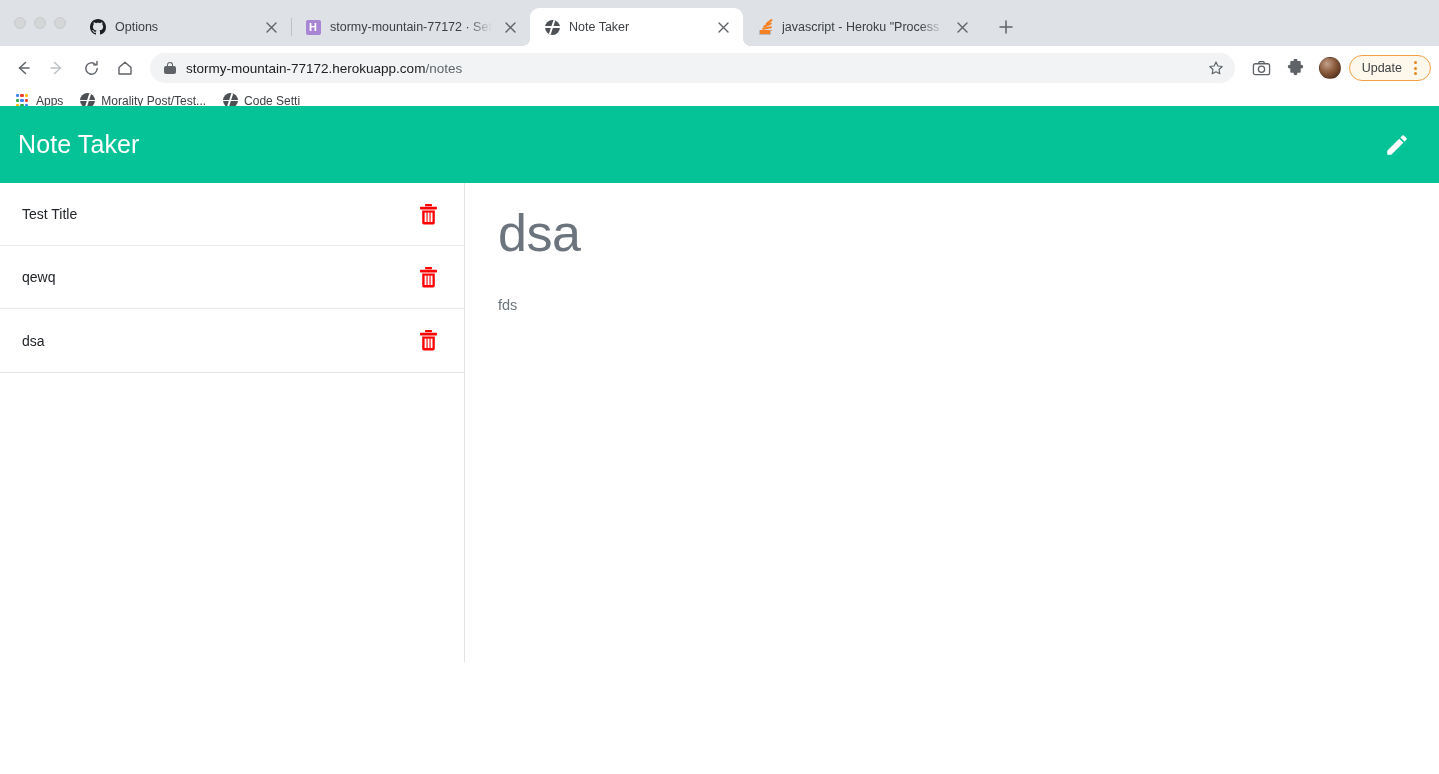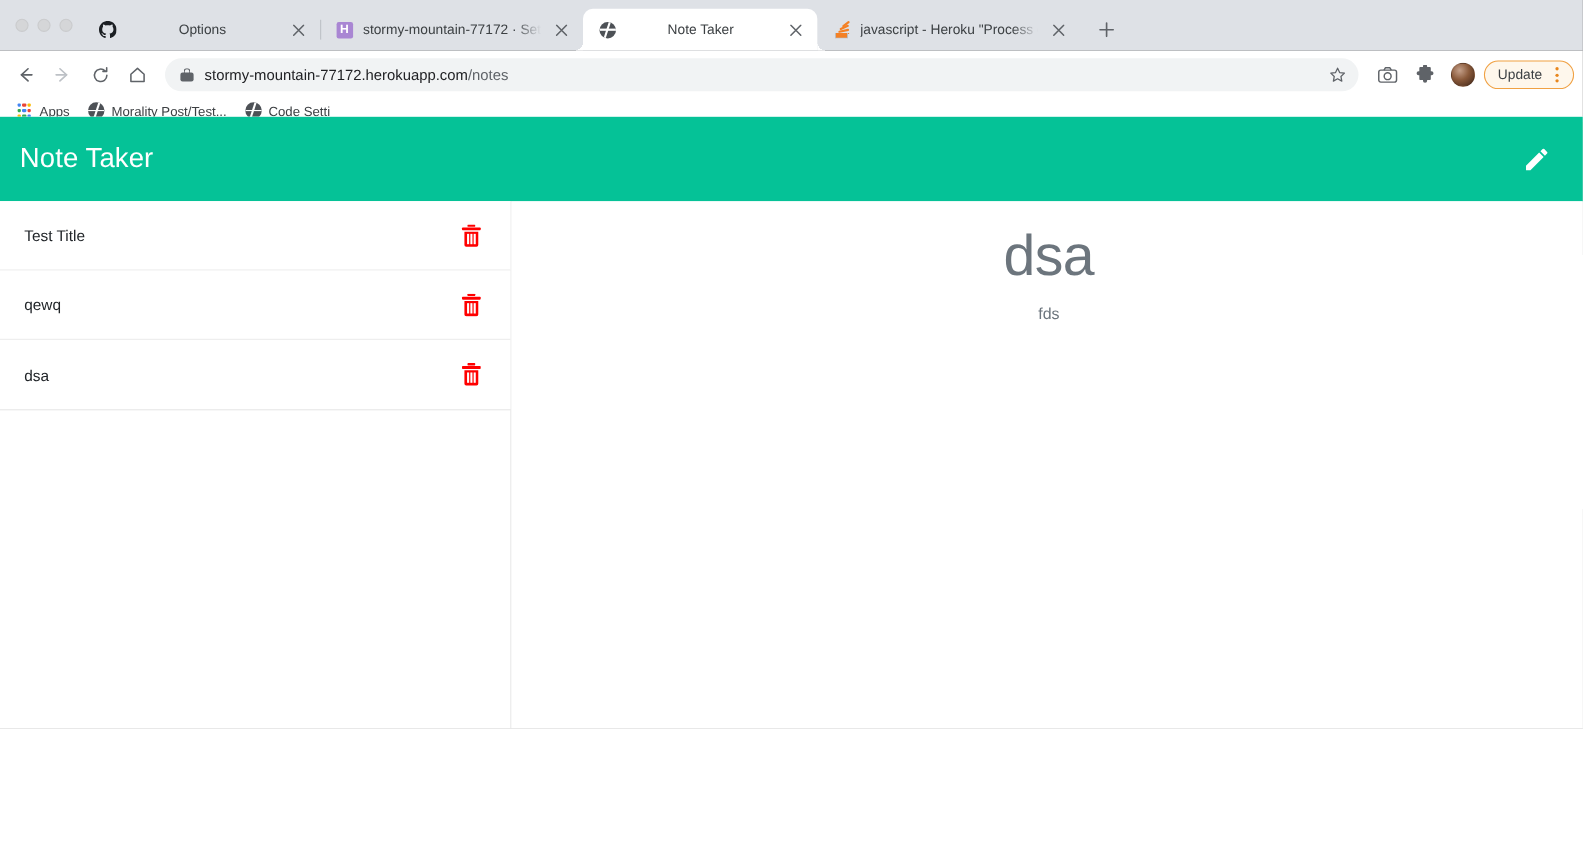--- a/index.html
+++ b/index.html
@@ -11,21 +11,20 @@
     font-family: "Liberation Sans", sans-serif;
     background: #ffffff;
   }
 
   
   .browser {
     width: 1439px;
     height: 662px;
     position: relative;
     background: #404040;
-    text-align: center;
   }
 
   .tabstrip {
     height: 46px;
     background: #dee1e6;
     display: flex;
     align-items: flex-end;
     padding-left: 8px;
     position: relative;
   }
@@ -352,21 +351,21 @@
     background: #ffffff;
   }
   .content-title {
     font-size: 52px;
     font-weight: 400;
     color: #6c757d;
     line-height: 1.05;
     letter-spacing: -0.5px;
   }
   .content-body {
-    margin-top: 15px;
+    margin-top: 34px;
     font-size: 14.5px;
     color: #6c757d;
     line-height: 1.5;
   }
 </style>
 </head>
 <body>
 
 <div class="browser">
 

